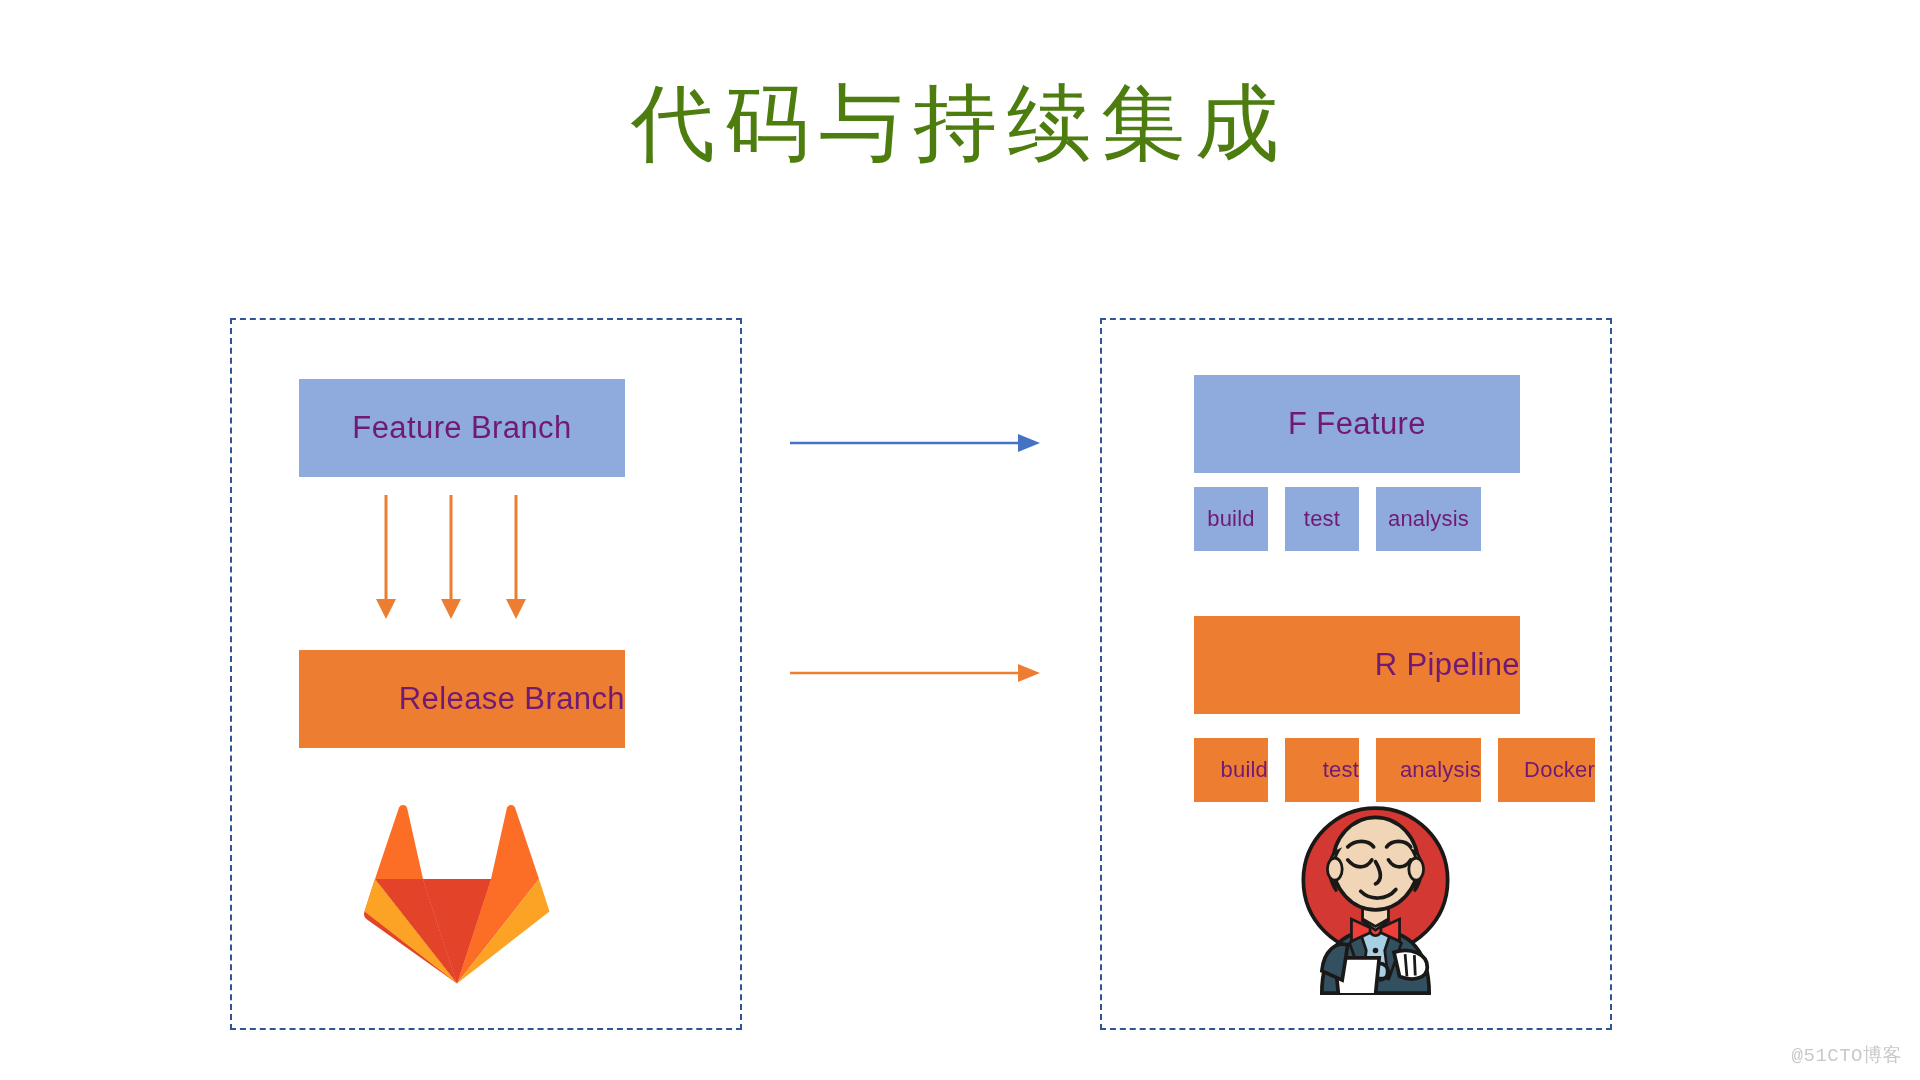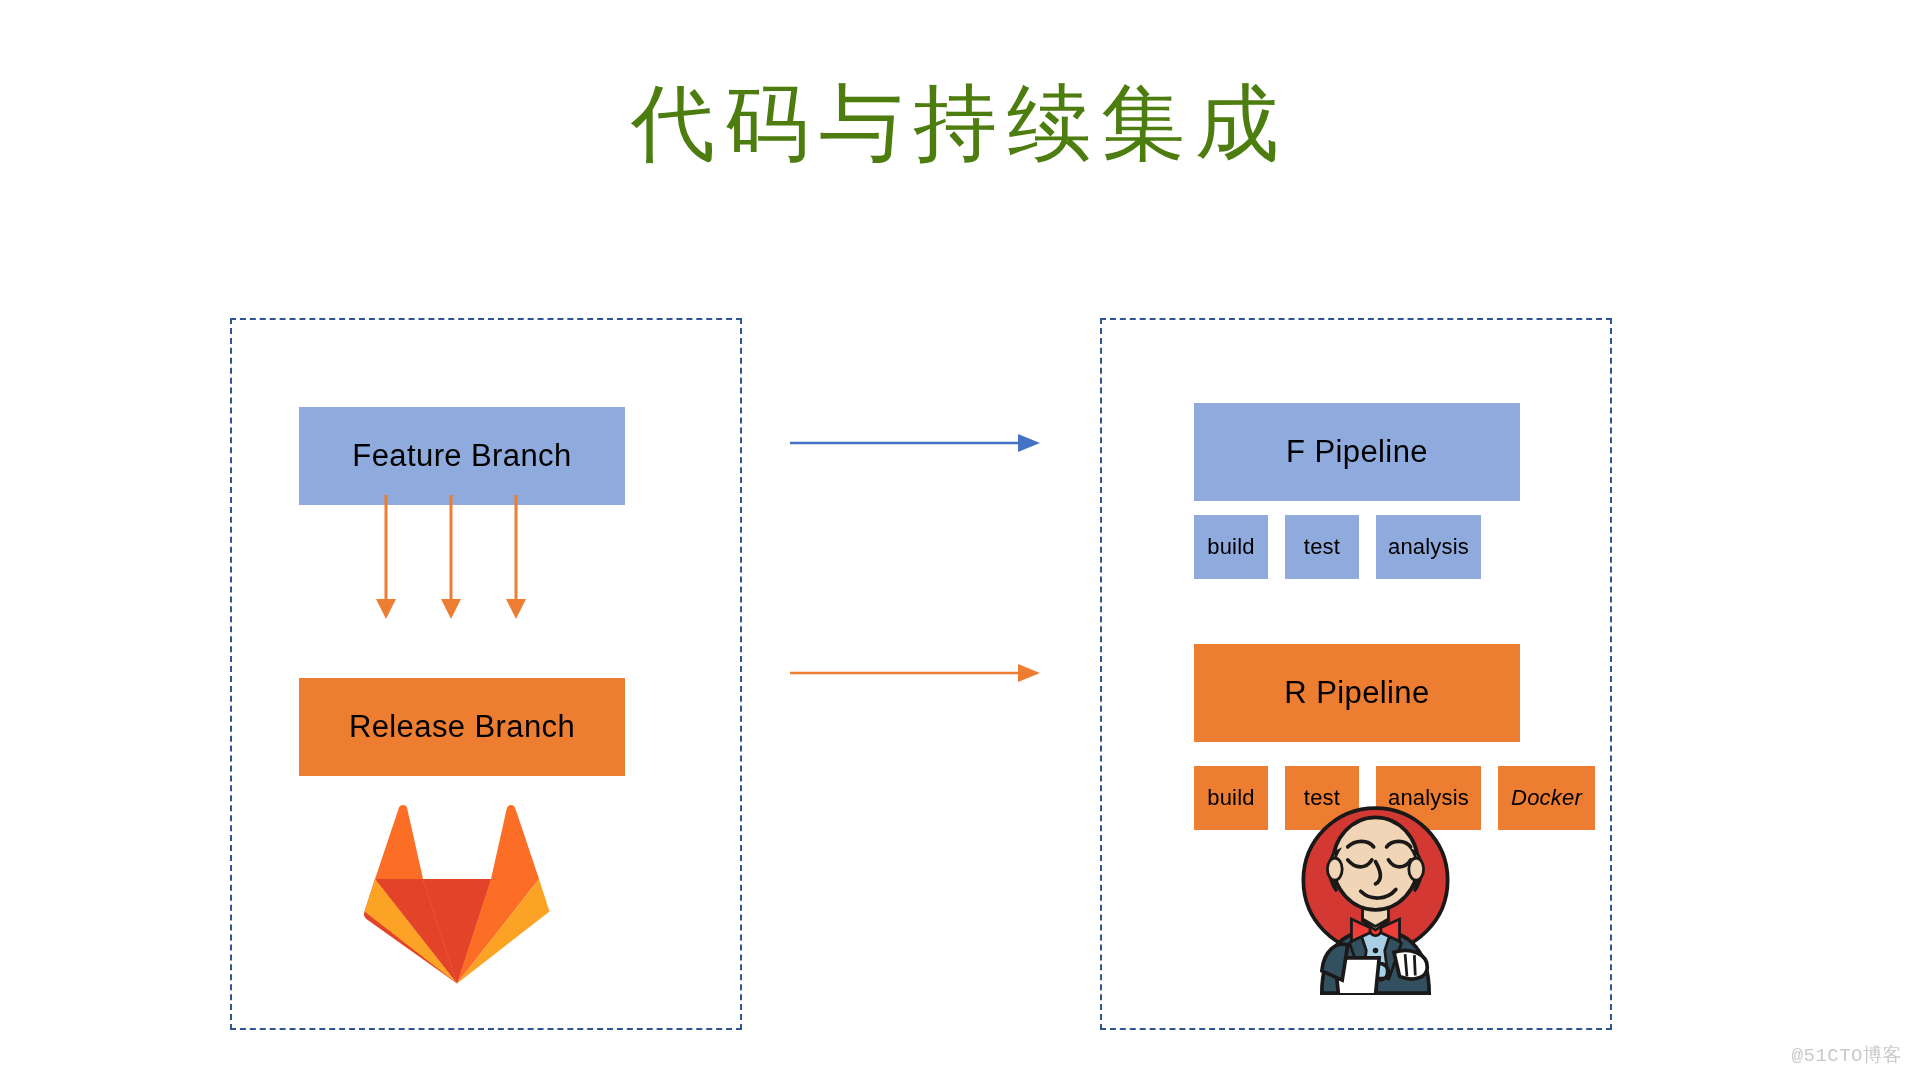--- a/index.html
+++ b/index.html
@@ -42,26 +42,25 @@
   .panel-left  { left: 230px;  top: 318px; width: 512px;  height: 712px; }
   .panel-right { left: 1100px; top: 318px; width: 512px;  height: 712px; }
 
   
   .box {
     position: absolute;
     box-sizing: border-box;
     display: flex;
     align-items: center;
     justify-content: center;
-    color: #000000;
+    color: #701a75;
     font-weight: 400;
-    margin-top: 28px;
   }
   .box-blue   { background: #8FAADC; }
-  .box-orange { background: #ED7D31; }
+  .box-orange { background: #ED7D31; justify-content: flex-end; }
 
   .branch-box {
     width: 326px;
     height: 98px;
     font-size: 31px;
     letter-spacing: 0.4px;
   }
   .pipeline-box {
     width: 326px;
     height: 98px;
@@ -143,21 +142,21 @@
 </svg>
 
 <svg class="arrow-svg" style="left:790px; top:662px;" width="250" height="22">
   <line x1="0" y1="11" x2="228" y2="11" stroke="#ED7D31" stroke-width="2.5"></line>
   <polygon points="228,2 250,11 228,20" fill="#ED7D31"></polygon>
 </svg>
 
 <div class="panel panel-right"></div>
 
 <div class="box box-blue pipeline-box" style="left:1194px; top:375px;">
-  <span>F Pipeline</span>
+  <span>F Feature</span>
 </div>
 
 <div class="box box-blue stage-box" style="left:1194px; top:487px; width:74px;">
   <span>build</span>
 </div>
 <div class="box box-blue stage-box" style="left:1285px; top:487px; width:74px;">
   <span>test</span>
 </div>
 <div class="box box-blue stage-box" style="left:1376px; top:487px; width:105px;">
   <span>analysis</span>
@@ -169,21 +168,21 @@
 
 <div class="box box-orange stage-box" style="left:1194px; top:738px; width:74px;">
   <span>build</span>
 </div>
 <div class="box box-orange stage-box" style="left:1285px; top:738px; width:74px;">
   <span>test</span>
 </div>
 <div class="box box-orange stage-box" style="left:1376px; top:738px; width:105px;">
   <span>analysis</span>
 </div>
-<div class="box box-orange stage-box" style="left:1498px; top:738px; width:97px;font-style:italic;">
+<div class="box box-orange stage-box" style="left:1498px; top:738px; width:97px;">
   <span>Docker</span>
 </div>
 
 <svg class="logo" style="left:1283px; top:795px;" width="185" height="200" viewBox="0 0 200 216">
 
   <circle cx="100" cy="92" r="78" fill="#D33833" stroke="#1B1918" stroke-width="4"></circle>
 
   <path d="M42 214 C42 170 62 146 100 146 C138 146 158 170 158 214 Z" fill="#335061" stroke="#1B1918" stroke-width="4"></path>
 
   <path d="M84 150 L100 142 L116 150 L112 198 L88 198 Z" fill="#A7D0E4" stroke="#1B1918" stroke-width="3"></path>

